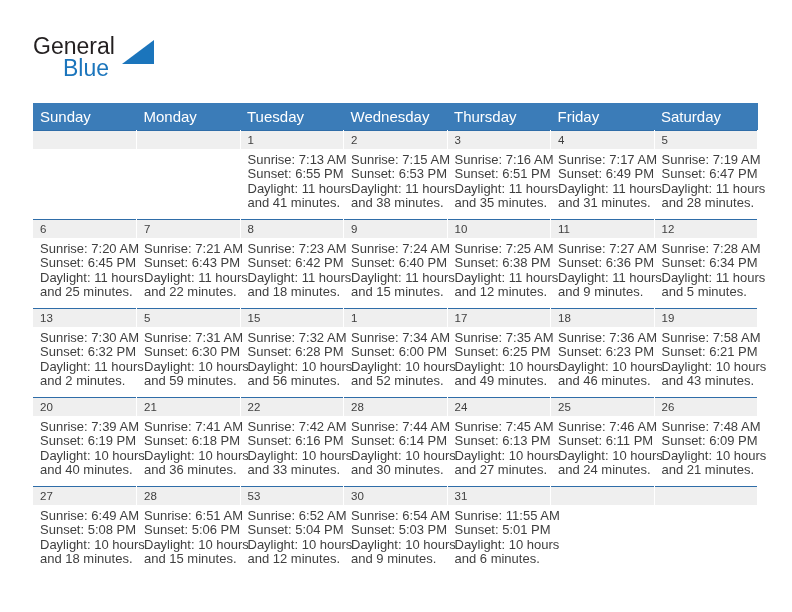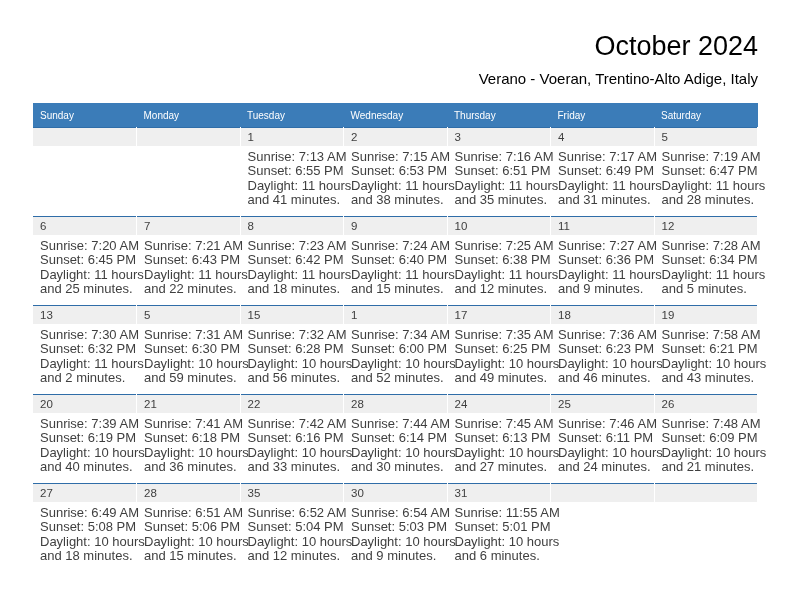--- a/index.html
+++ b/index.html
@@ -50,21 +50,21 @@
   
   .cal{
     position:absolute;left:33px;top:103px;
     width:725px;
     border-collapse:collapse;
     table-layout:fixed;
   }
   .cal th{
     background:#3b7cb8;
     color:#ffffff;
-    font-size:10px;
+    font-size:15px;
     font-weight:normal;
     text-align:left;
     padding:5px 0 5px 7px;
     height:14px;
     border:none;
   }
   .weekrow{ }
   .cal td{
     vertical-align:top;
     padding:0;
@@ -95,25 +95,26 @@
   }
   .cell-body div{white-space:nowrap;}
 </style>
 </head>
 <body>
 
 <div class="page">
 
   <div class="top">
 
-
-    <div class="title-block">
-      <div class="cal-title">October 2024</div>
-      <div class="cal-sub">Verano - Voeran, Trentino-Alto Adige, Italy</div>
+    <div class="logo">
+      <span class="logo-general">General</span>
+      <span class="logo-tri"></span>
+      <span class="logo-blue">Blue</span>
     </div>
+
 
   </div>
 
   <table class="cal">
     <thead>
       <tr id="hdr-row">
           <th>Sunday</th>
           <th>Monday</th>
           <th>Tuesday</th>
           <th>Wednesday</th>
@@ -386,21 +387,21 @@
           <td class="">
             <div class="daynum-band">28</div>
             <div class="cell-body">
               <div>Sunrise: 6:51 AM</div>
               <div>Sunset: 5:06 PM</div>
               <div>Daylight: 10 hours</div>
               <div>and 15 minutes.</div>
             </div>
           </td>
           <td class="">
-            <div class="daynum-band">35</div>
+            <div class="daynum-band">53</div>
             <div class="cell-body">
               <div>Sunrise: 6:52 AM</div>
               <div>Sunset: 5:04 PM</div>
               <div>Daylight: 10 hours</div>
               <div>and 12 minutes.</div>
             </div>
           </td>
           <td class="">
             <div class="daynum-band">30</div>
             <div class="cell-body">

